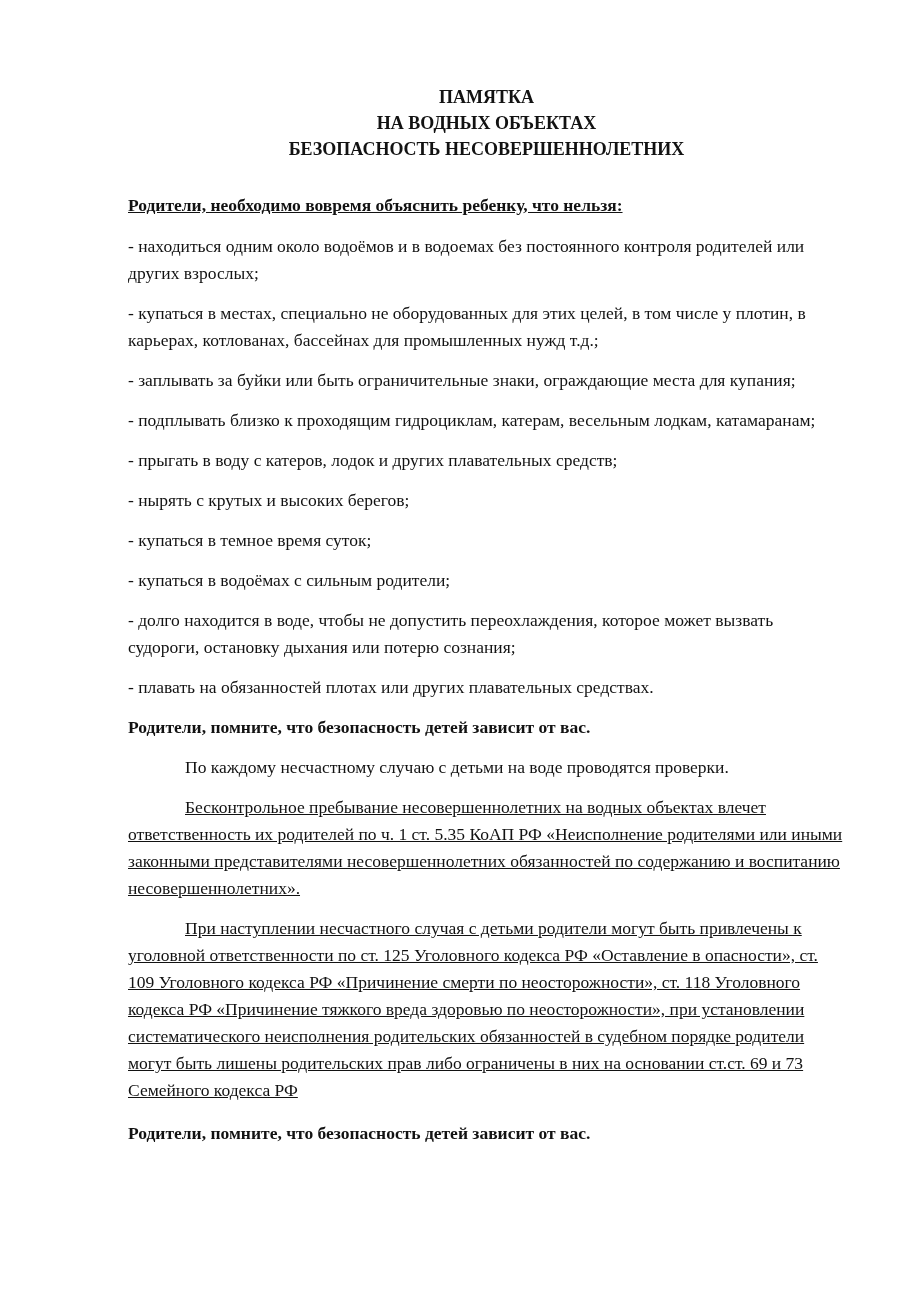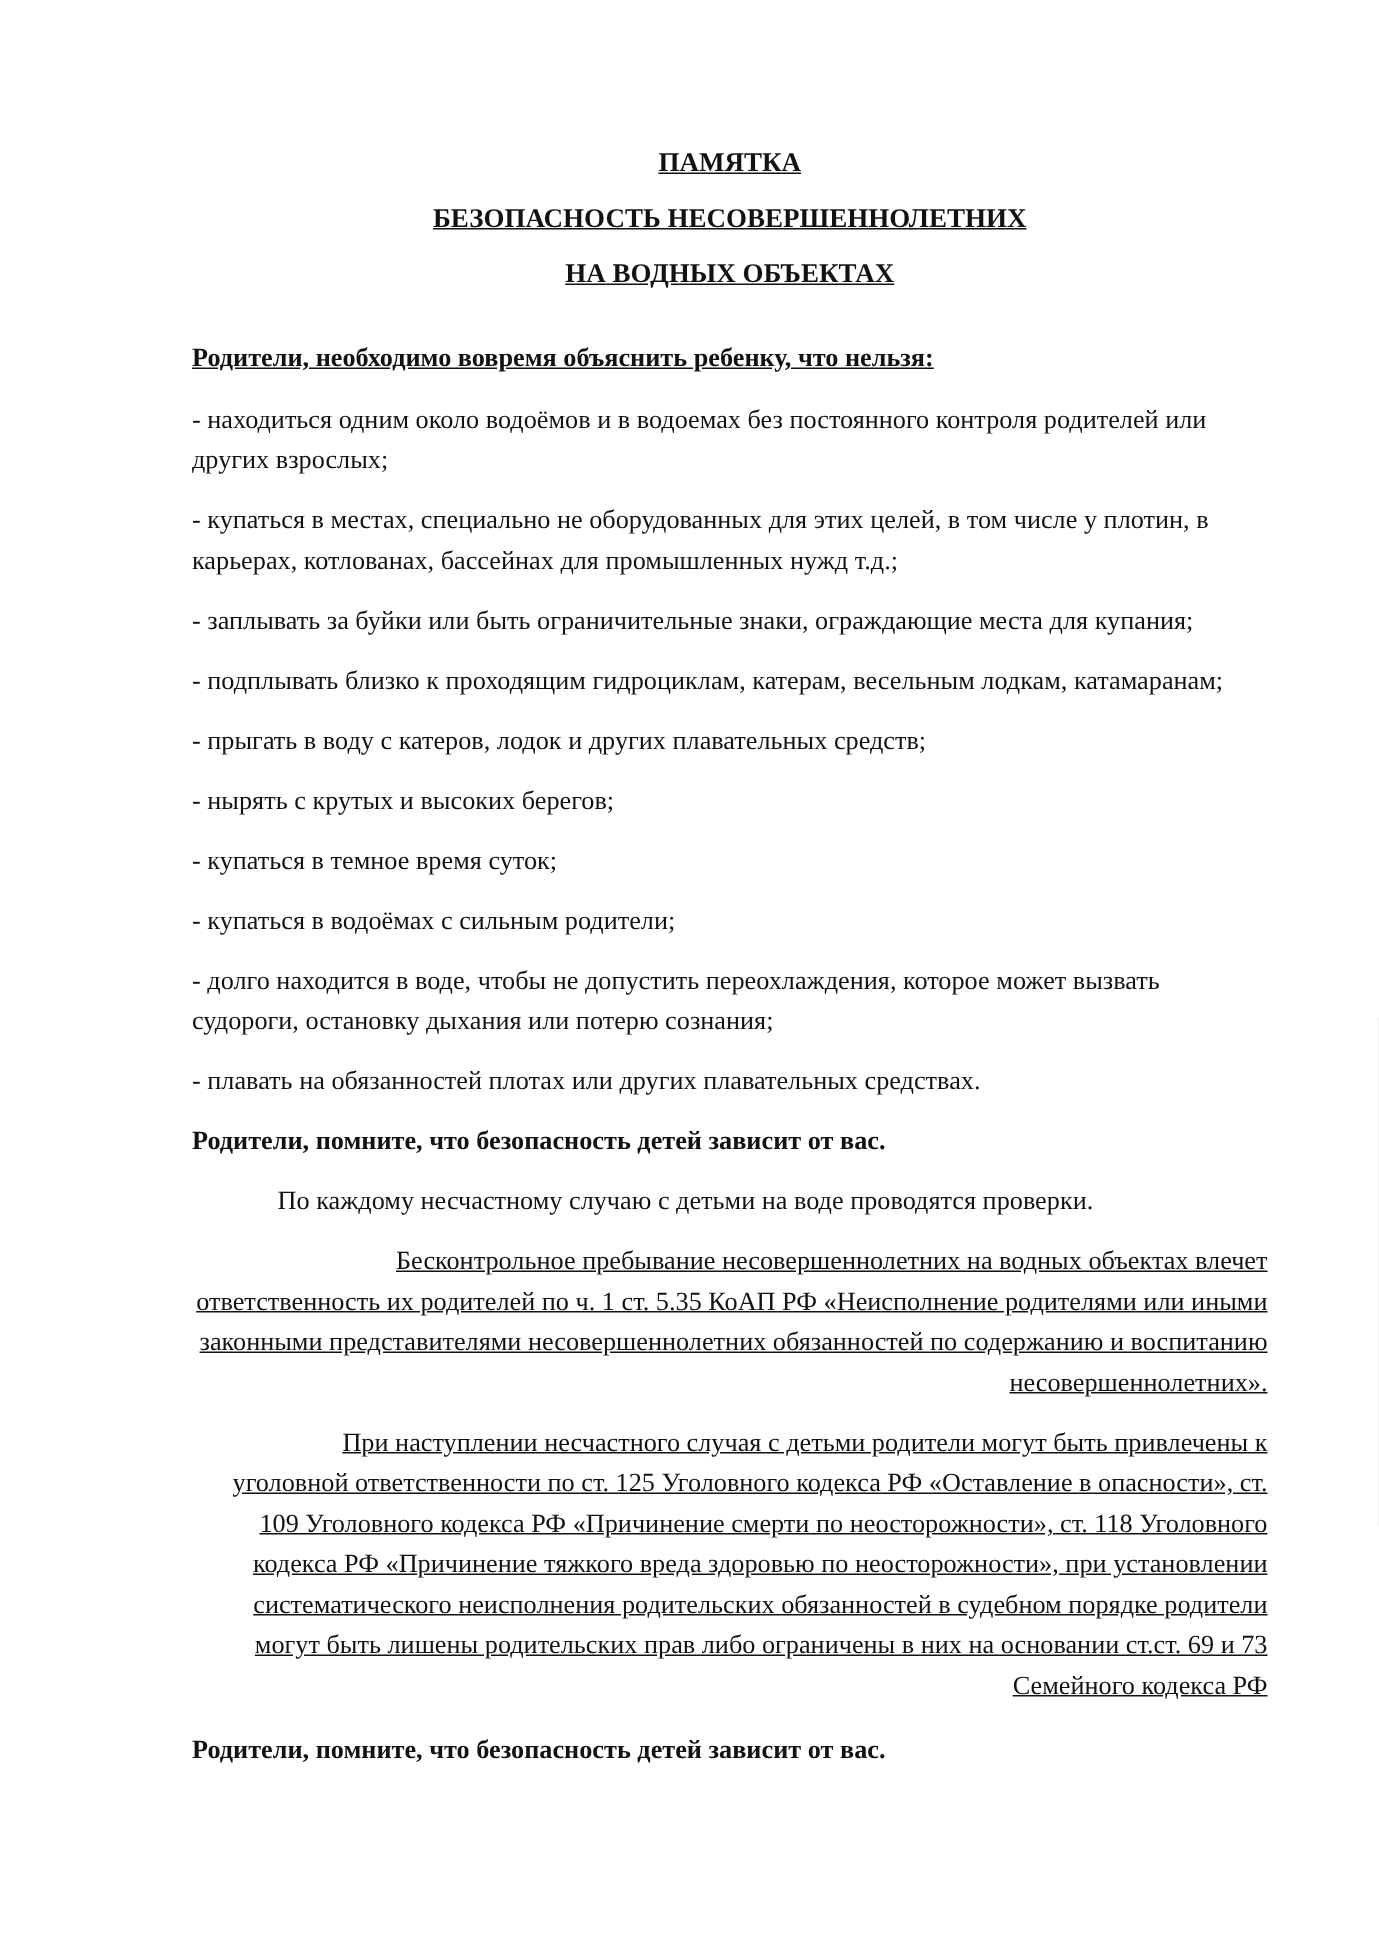--- a/index.html
+++ b/index.html
@@ -21,21 +21,21 @@
     padding: 84px 74px 40px 128px;
     overflow: hidden;
   }
   .doc-title {
     text-align: center;
     font-weight: bold;
     font-size: 18px;
     line-height: 26px;
     margin: 0 0 30px 0;
   }
-  .doc-title div { margin: 11px; text-decoration: underline; }
+  .doc-title div { margin: 0; }
   p { margin: 0 0 13px 0; }
   .section-heading {
     font-weight: bold;
     text-decoration: underline;
     margin-bottom: 14px;
     margin-top: 16px;
   }
   .bullet-item { margin-bottom: 13px; }
   .reminder {
     font-weight: bold;
@@ -43,36 +43,35 @@
   }
   .inspection-note {
     font-weight: normal;
     text-indent: 57px;
     margin-bottom: 13px;
   }
   .legal-paragraph {
     text-decoration: underline;
     text-indent: 57px;
     margin-bottom: 13px;
-    text-align: right;
   }
   .reminder-final {
     font-weight: bold;
     margin-top: 16px;
   }
 </style>
 </head>
 <body>
 
 <main class="page">
 
   <header class="doc-title">
     <div>ПАМЯТКА</div>
+    <div>НА ВОДНЫХ ОБЪЕКТАХ</div>
     <div>БЕЗОПАСНОСТЬ НЕСОВЕРШЕННОЛЕТНИХ</div>
-    <div>НА ВОДНЫХ ОБЪЕКТАХ</div>
   </header>
 
   <p class="section-heading">Родители, необходимо вовремя объяснить ребенку, что нельзя:</p>
 
   <section>
     <p class="bullet-item">- находиться одним около водоёмов и в водоемах без постоянного контроля родителей или других взрослых;</p>
     <p class="bullet-item">- купаться в местах, специально не оборудованных для этих целей, в том числе у плотин, в карьерах, котлованах, бассейнах для промышленных нужд т.д.;</p>
     <p class="bullet-item">- заплывать за буйки или быть ограничительные знаки, ограждающие места для купания;</p>
     <p class="bullet-item">- подплывать близко к проходящим гидроциклам, катерам, весельным лодкам, катамаранам;</p>
     <p class="bullet-item">- прыгать в воду с катеров, лодок и других плавательных средств;</p>

